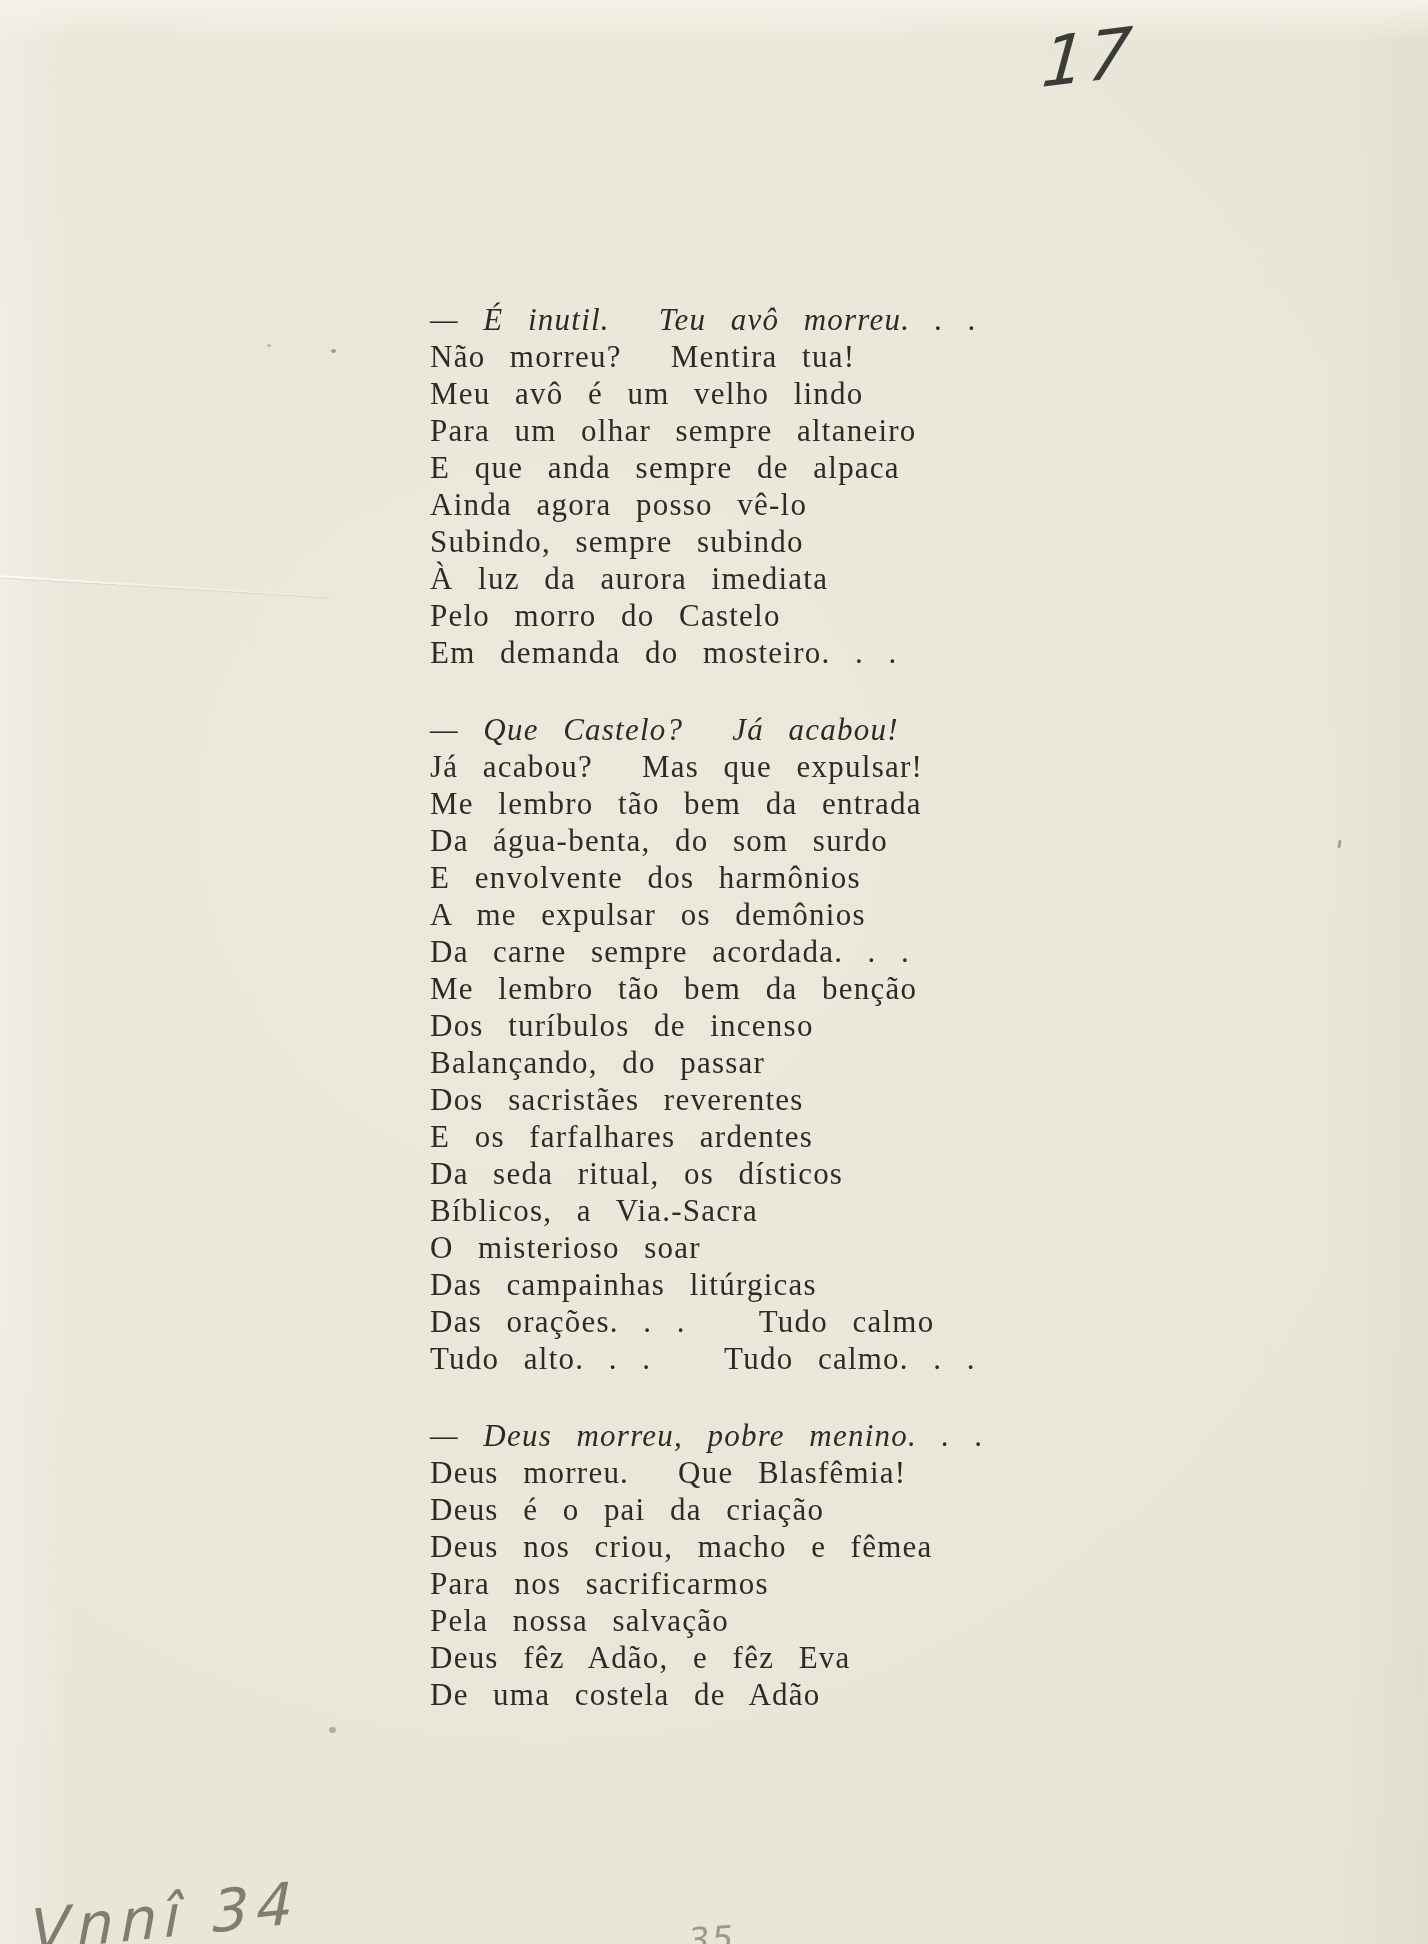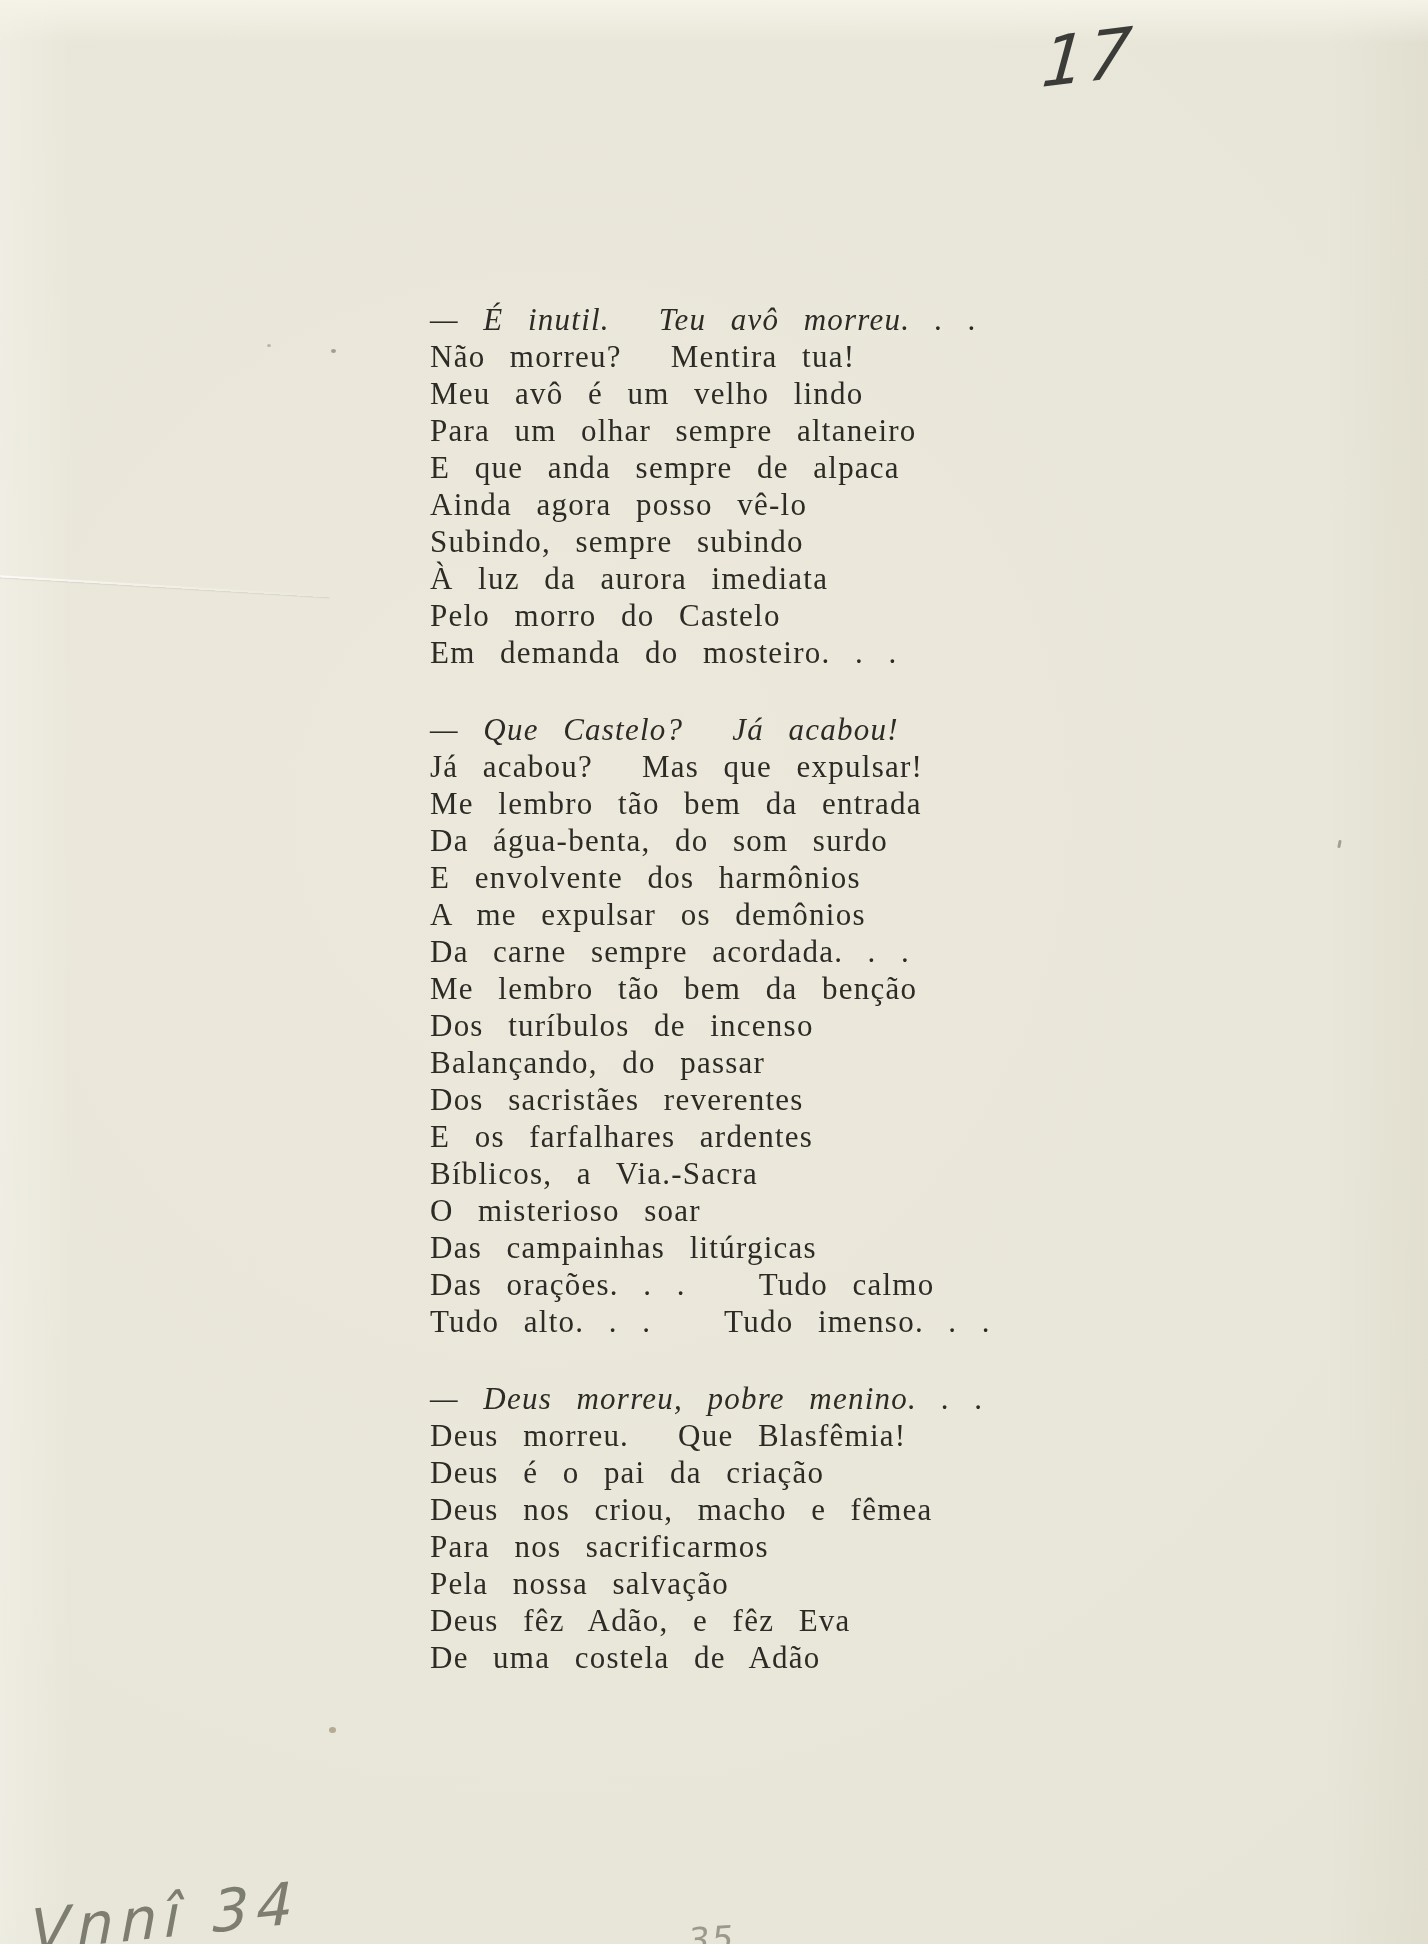--- a/index.html
+++ b/index.html
@@ -97,25 +97,26 @@
       <div class="line">Me lembro tão bem da entrada</div>
       <div class="line">Da água-benta, do som surdo</div>
       <div class="line">E envolvente dos harmônios</div>
       <div class="line">A me expulsar os demônios</div>
       <div class="line">Da carne sempre acordada. . .</div>
       <div class="line">Me lembro tão bem da benção</div>
       <div class="line">Dos turíbulos de incenso</div>
       <div class="line">Balançando, do passar</div>
       <div class="line">Dos sacristães reverentes</div>
       <div class="line">E os farfalhares ardentes</div>
+      <div class="line">Da seda ritual, os dísticos</div>
       <div class="line">Bíblicos, a Via.-Sacra</div>
       <div class="line">O misterioso soar</div>
       <div class="line">Das campainhas litúrgicas</div>
       <div class="line">Das orações. . .   Tudo calmo</div>
-      <div class="line">Tudo alto. . .   Tudo imenso. . .</div>
+      <div class="line">Tudo alto. . .   Tudo calmo. . .</div>
     </div>
     <div class="stanza">
       <div class="line italic">— Deus morreu, pobre menino. . .</div>
       <div class="line">Deus morreu.  Que Blasfêmia!</div>
       <div class="line">Deus é o pai da criação</div>
       <div class="line">Deus nos criou, macho e fêmea</div>
       <div class="line">Para nos sacrificarmos</div>
       <div class="line">Pela nossa salvação</div>
       <div class="line">Deus fêz Adão, e fêz Eva</div>
       <div class="line">De uma costela de Adão</div>

